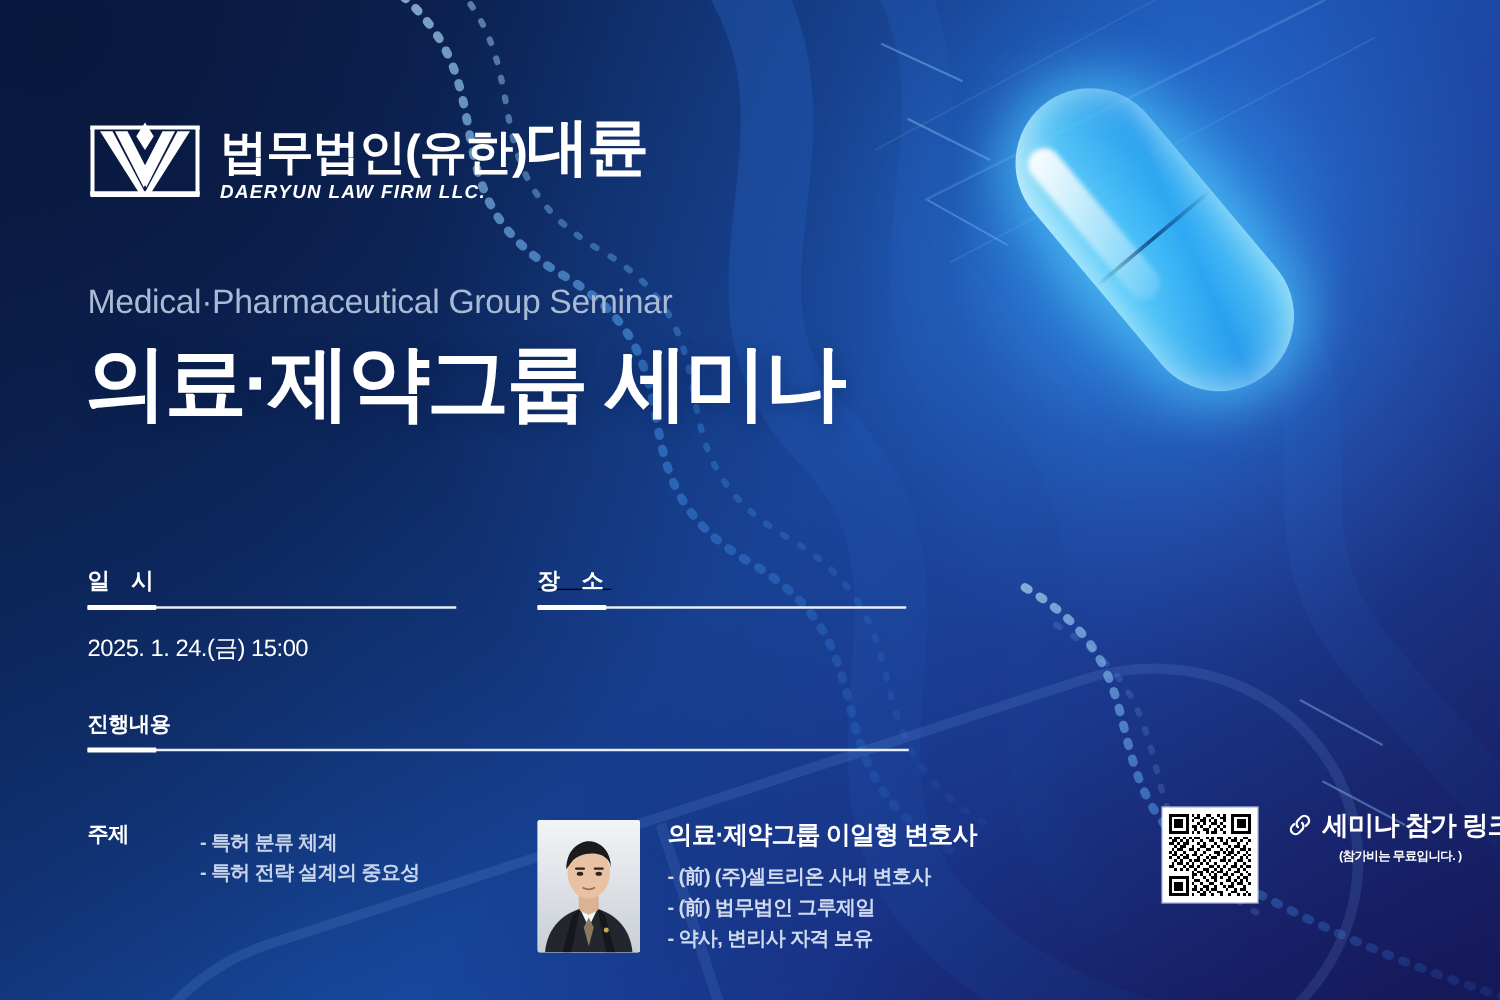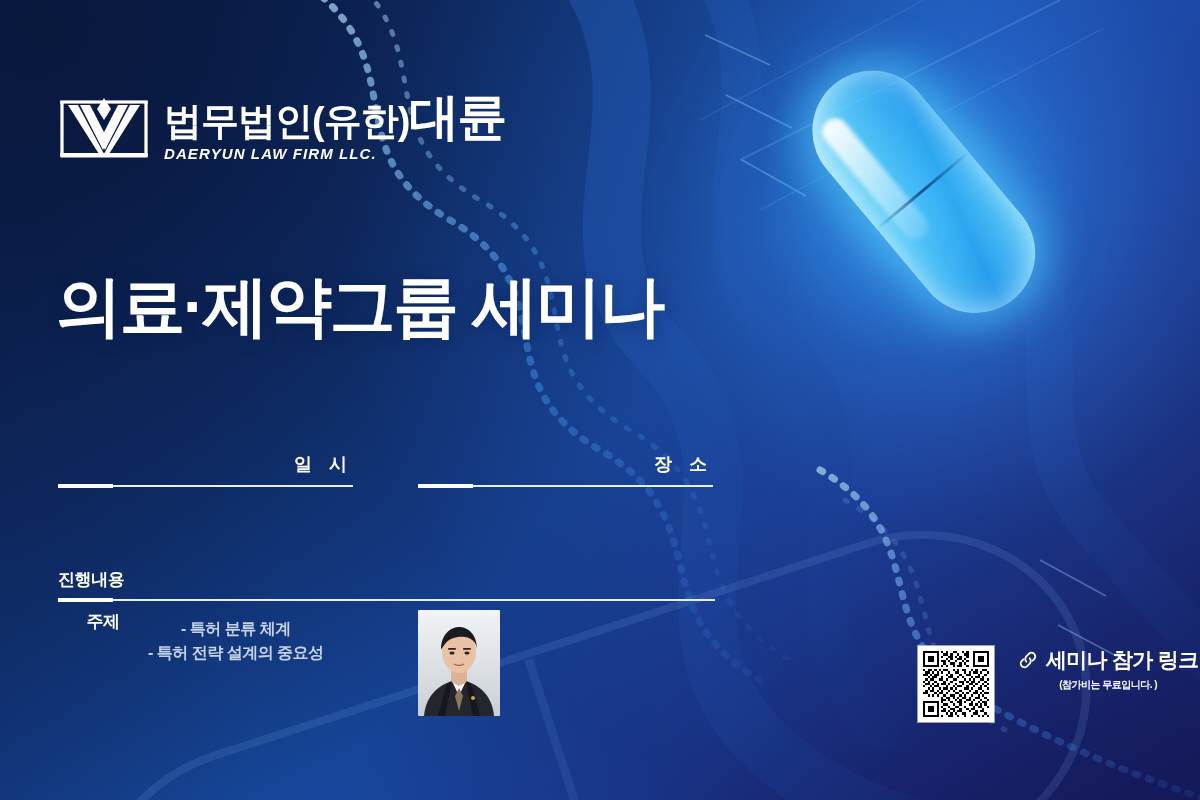--- a/index.html
+++ b/index.html
@@ -54,21 +54,21 @@
     filter:blur(2px);
   }
 
   .watermark {
     position:absolute; left:-60px; top:560px; width:420px; height:300px;
     opacity:0.22; pointer-events:none;
     transform:rotate(-18deg);
   }
 
   
-  .content { position:absolute; inset:0; }
+  .content { position:absolute; inset:0;margin-left:12px; }
 
   
   .logo-row { position:absolute; left:58px; top:92px; display:flex; align-items:flex-end; gap:14px; }
   .logo-mark { width:92px; height:66px; flex:none; }
   .logo-text { display:flex; flex-direction:column; }
   .logo-kr {
     font-size:38px; font-weight:700; color:#ffffff; letter-spacing:-1px;
     line-height:1.0; white-space:nowrap;
   }
   .logo-kr .big { font-size:50px; letter-spacing:-2px; }
@@ -85,46 +85,45 @@
   .title {
     position:absolute; left:56px; top:272px;
     font-size:66px; font-weight:700; color:#ffffff;
     letter-spacing:-2.5px; line-height:1.05; white-space:nowrap;
     text-shadow:0 2px 16px rgba(5,25,70,0.40);
   }
 
   
   .info { position:absolute; }
   .info.date { left:58px; top:452px; width:295px; }
-  .info.place { left:418px; top:452px; width:295px; }
+  .info.place { left:418px; top:452px; width:295px;text-decoration:underline; }
   .info-label {
     font-size:18px; font-weight:700; color:#ffffff; letter-spacing:6px;
     white-space:nowrap;
-    text-align:right;
   }
   .rule { position:relative; height:4px; margin-top:9px; }
   .rule:before {
     content:""; position:absolute; left:0; top:0; width:100%; height:1.5px;
     background:#e8eef8;
   }
   .rule:after {
     content:""; position:absolute; left:0; top:-1px; width:55px; height:4px;
     background:#ffffff;
   }
   .info-value {
     margin-top:17px; font-size:19px; font-weight:500; color:#ffffff;
     letter-spacing:-0.4px; white-space:nowrap;
   }
 
   
   .program { position:absolute; left:58px; top:568px; width:657px; }
   .program-label { font-size:17px; font-weight:700; color:#ffffff; letter-spacing:-0.4px; }
   .program .rule { margin-top:8px; }
 
-  .prog-body { position:absolute; left:58px; top:608px; width:1100px;text-align:center; }
+  .prog-body { position:absolute; left:58px; top:654px; width:1100px; }
   .prog-cols { display:flex; align-items:flex-start; }
 
   .topic-col { display:flex; align-items:flex-start; width:360px; flex:none; }
   .topic-label {
     font-size:17px; font-weight:700; color:#ffffff; width:90px; flex:none;
     padding-top:2px; letter-spacing:-0.4px;
   }
   .topic-main { }
   .topic-title {
     font-size:21px; font-weight:700; color:#ffffff; letter-spacing:-0.8px;
@@ -270,25 +269,27 @@
         </g>
         <rect x="2.2" y="4.4" width="87.6" height="3.2" fill="#ffffff"></rect>
         <rect x="2.2" y="57" width="87.6" height="3.4" fill="#ffffff"></rect>
       </svg>
       <div class="logo-text">
         <div class="logo-kr"><span>법무법인(유한)</span><span class="big">대륜</span></div>
         <div class="logo-en">DAERYUN LAW FIRM LLC.</div>
       </div>
     </div>
 
+    <div class="subtitle">Medical·Pharmaceutical Group Seminar</div>
     <div class="title">의료·제약그룹 세미나</div>
 
     <div class="info date">
       <div class="info-label">일  시</div>
       <div class="rule"></div>
+      <div class="info-value">2025. 1. 24.(금) 15:00</div>
     </div>
 
     <div class="info place">
       <div class="info-label">장  소</div>
       <div class="rule"></div>
     </div>
 
     <div class="program">
       <div class="program-label">진행내용</div>
       <div class="rule"></div>
@@ -337,20 +338,28 @@
               <ellipse cx="49" cy="43" rx="2.6" ry="1.6"></ellipse>
             </g>
             <path d="M36,54 Q41,57 46,54" stroke="#9c6d54" stroke-width="1.4" fill="none"></path>
 
             <path d="M34,71 L27,106 L20,106 L28,76 Z" fill="#15171c"></path>
             <path d="M48,71 L55,106 L62,106 L54,76 Z" fill="#15171c"></path>
             <circle cx="55" cy="88" r="2" fill="#c8a64c"></circle>
           </svg>
         </div>
 
+        <div class="speaker-col">
+          <div class="speaker-name">의료·제약그룹 이일형 변호사</div>
+          <div class="speaker-lines">
+            <div class="speaker-line">- (前) (주)셀트리온 사내 변호사</div>
+            <div class="speaker-line">- (前) 법무법인 그루제일</div>
+            <div class="speaker-line">- 약사, 변리사 자격 보유</div>
+          </div>
+        </div>
 
       </div>
     </div>
 
     <div class="qr-block">
       <div class="qr">
         <svg viewBox="0 0 29 29" shape-rendering="crispEdges">
           <rect width="29" height="29" fill="#ffffff"></rect>
           <g fill="#000000">
             <rect x="0" y="0" width="7" height="1"></rect>

